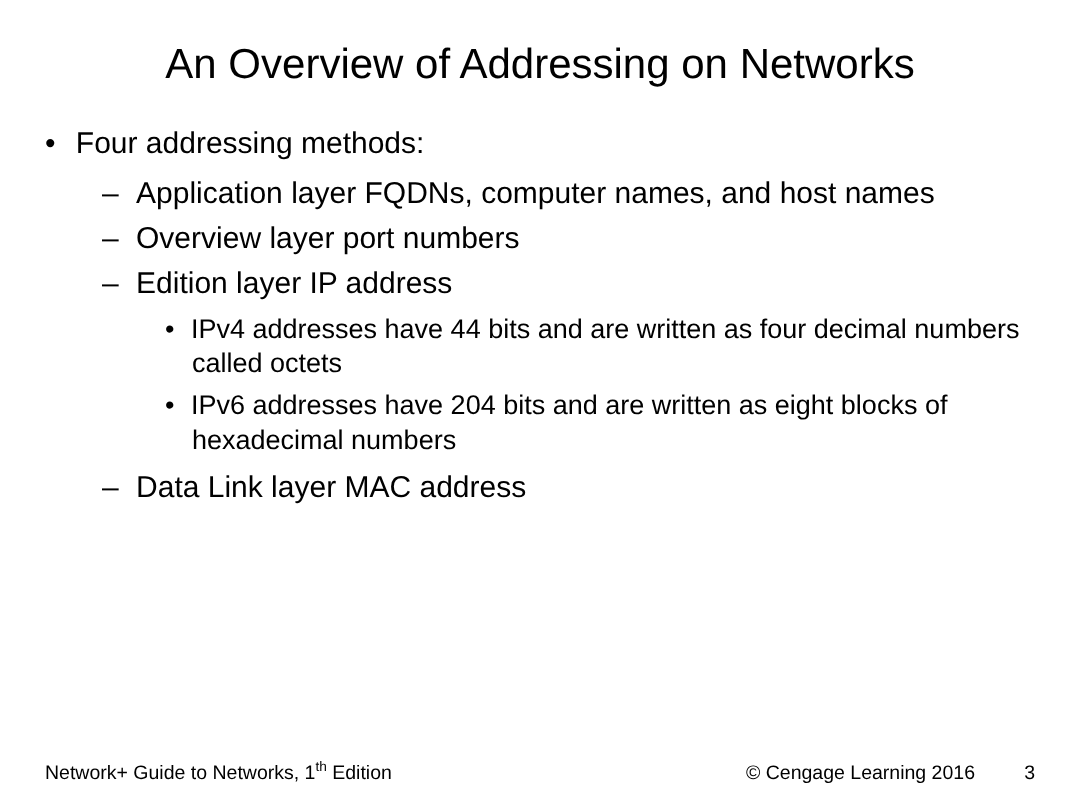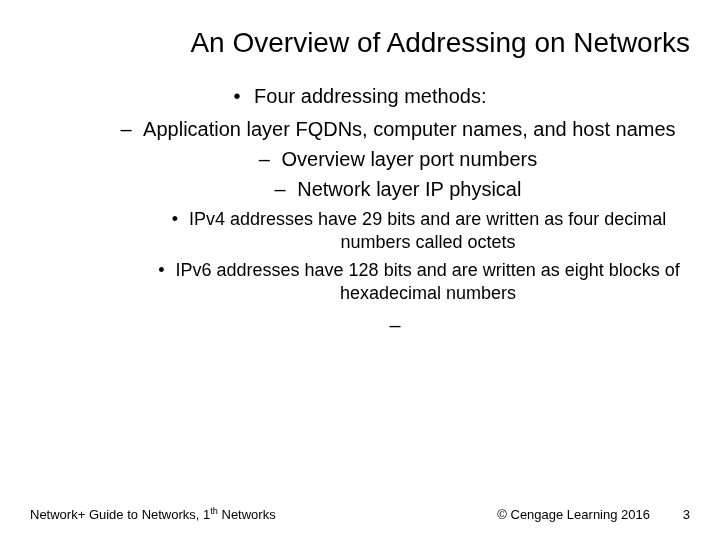--- a/index.html
+++ b/index.html
@@ -10,34 +10,33 @@
     body {
       width: 720px;
       height: 540px;
       background: #ffffff;
       font-family: Arial, Helvetica, sans-serif;
       color: #000000;
       position: relative;
       padding: 20px 30px 0 30px;
     }
     .title {
-      text-align: right;
+      text-align: center;
       font-size: 28px;
       font-weight: normal;
       margin-top: 5px;
       margin-bottom: 25px;
       line-height: 1.25;
     }
     .content {
       font-size: 20px;
     }
     ul.level1 {
       list-style: none;
       padding-left: 18px;
-      text-align: center;
     }
     ul.level1 > li::before {
       content: "• ";
       margin-left: -18px;
       padding-right: 8px;
     }
     ul.level1 > li {
       margin-bottom: 6px;
     }
     ul.level2 {
@@ -46,21 +45,20 @@
       margin-top: 8px;
     }
     ul.level2 > li::before {
       content: "– ";
       margin-left: -22px;
       padding-right: 6px;
     }
     ul.level2 > li {
       margin-bottom: 4px;
       line-height: 1.3;
-      margin-left: 38px;
     }
     ul.level3 {
       list-style: none;
       padding-left: 38px;
       margin-top: 6px;
       margin-bottom: 6px;
       font-size: 18px;
     }
     ul.level3 > li::before {
       content: "• ";
@@ -104,32 +102,33 @@
 <h1 class="title">An Overview of Addressing on Networks</h1>
 
 <div class="content">
   <ul class="level1">
     <li>
       <span>Four addressing methods:</span>
       <ul class="level2">
         <li>Application layer FQDNs, computer names, and host names</li>
         <li>Overview layer port numbers</li>
         <li>
-          <span>Network layer IP physical</span>
+          <span>Edition layer IP address</span>
           <ul class="level3">
-            <li>IPv4 addresses have 29 bits and are written as four decimal numbers called octets</li>
-            <li>IPv6 addresses have 128 bits and are written as eight blocks of hexadecimal numbers</li>
+            <li>IPv4 addresses have 44 bits and are written as four decimal numbers called octets</li>
+            <li>IPv6 addresses have 204 bits and are written as eight blocks of hexadecimal numbers</li>
           </ul>
         </li>
         <li>
+          <span>Data Link layer MAC address</span>
         </li>
       </ul>
     </li>
   </ul>
 </div>
 
 <div class="footer">
   <div class="footer-left">
-    <span>Network+ Guide to Networks, 1</span><sup>th</sup><span> Networks</span>
+    <span>Network+ Guide to Networks, 1</span><sup>th</sup><span> Edition</span>
   </div>
   <div class="footer-center">© Cengage Learning  2016</div>
   <div class="footer-right">3</div>
 </div>
 
 </body></html>

